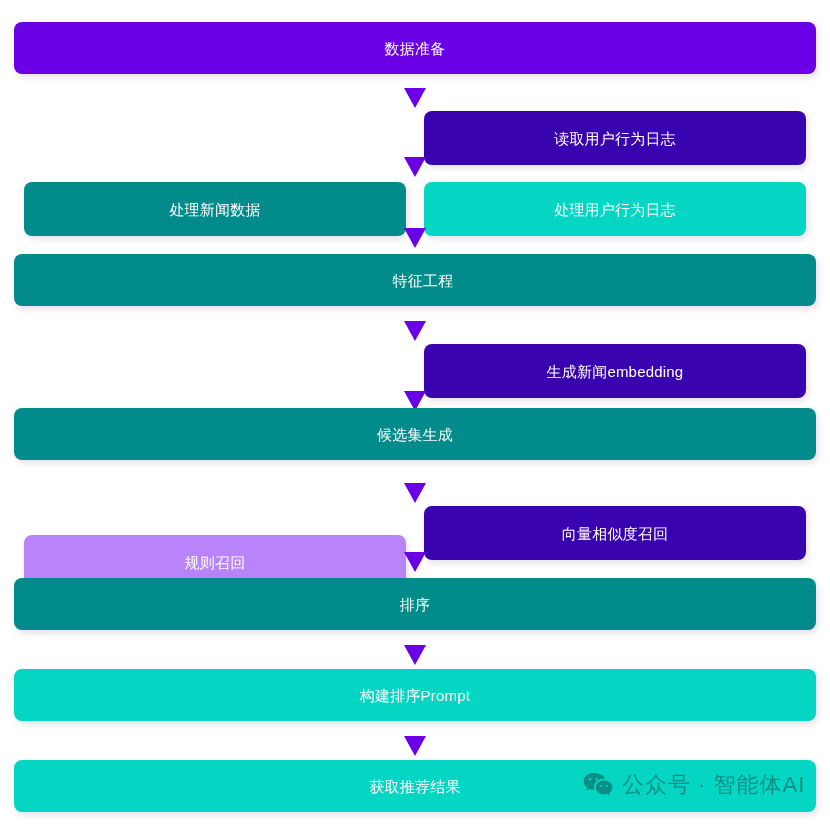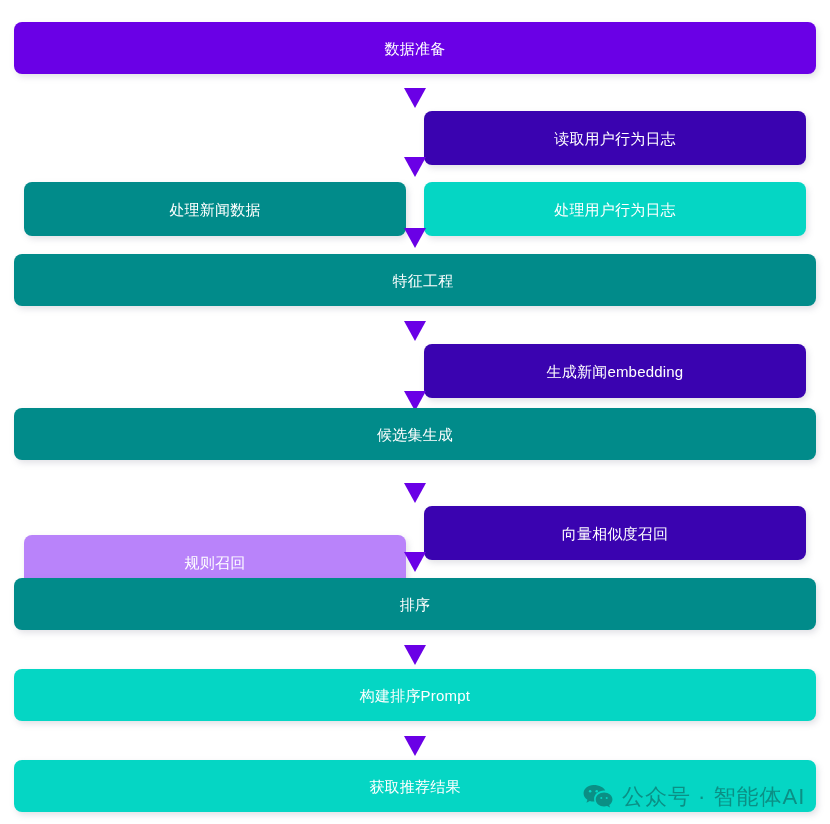--- a/index.html
+++ b/index.html
@@ -166,21 +166,21 @@
   <div class="node w-full h-std c-cyan" style="top:669px;">
     <span class="node-label">构建排序Prompt</span>
   </div>
 
   <div class="arrow" style="left:404px; top:736px;"></div>
 
   <div class="node w-full h-std c-cyan" style="top:760px;">
     <span class="node-label">获取推荐结果</span>
   </div>
 
-  <div class="watermark" style="left:583px; top:772px;margin-top:12px;">
+  <div class="watermark" style="left:583px; top:772px;">
     <span class="wm-icon-wrap">
       <svg class="wm-icon" viewBox="0 0 32 27" xmlns="http://www.w3.org/2000/svg" aria-hidden="true">
 
         <path d="M11.2 0.6C5.3 0.6 0.6 4.6 0.6 9.5c0 2.8 1.6 5.3 4.1 6.9l-1 3.2 3.6-1.9c1.2 0.4 2.5 0.6 3.9 0.6 0.3 0 0.7 0 1-0.03-0.3-0.8-0.4-1.7-0.4-2.6 0-5 4.8-9 10.7-9 0.4 0 0.8 0.02 1.2 0.06C22.6 3.3 17.4 0.6 11.2 0.6z" fill="#0b8f85"></path>
         <circle cx="7.6" cy="7.4" r="1.35" fill="#05d6c4"></circle>
         <circle cx="14.6" cy="7.4" r="1.35" fill="#05d6c4"></circle>
 
         <path d="M31.4 16.1c0-4.1-4-7.4-8.9-7.4s-8.9 3.3-8.9 7.4c0 4.1 4 7.4 8.9 7.4 1.1 0 2.2-0.17 3.2-0.48l3.1 1.6-0.85-2.7c2.1-1.35 3.45-3.45 3.45-5.82z" fill="#0b8f85"></path>
         <circle cx="19.5" cy="14.6" r="1.1" fill="#05d6c4"></circle>
         <circle cx="25.3" cy="14.6" r="1.1" fill="#05d6c4"></circle>

